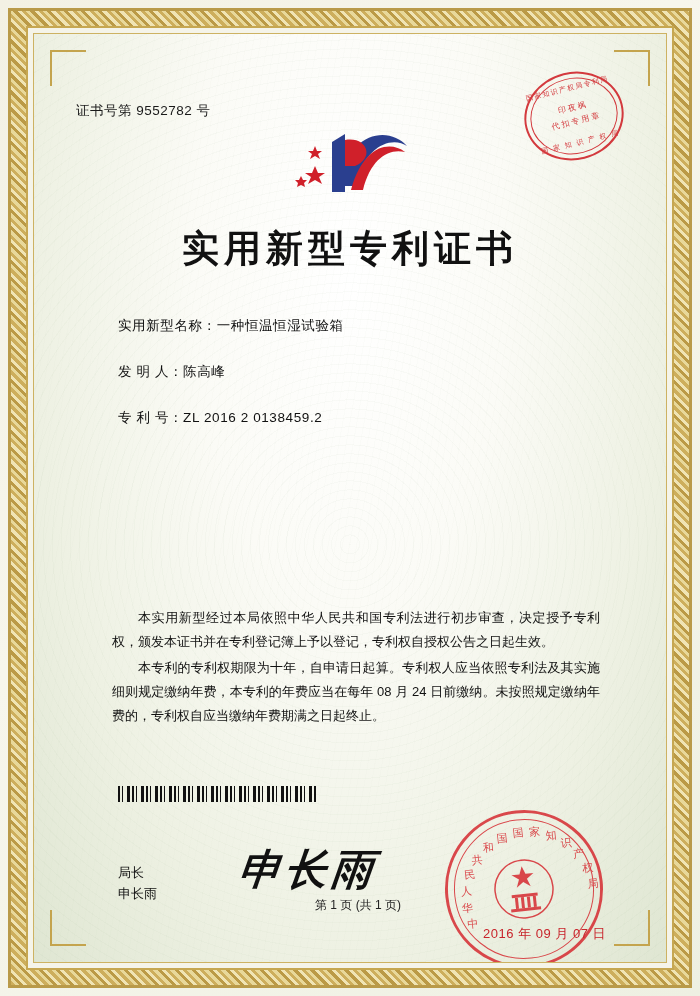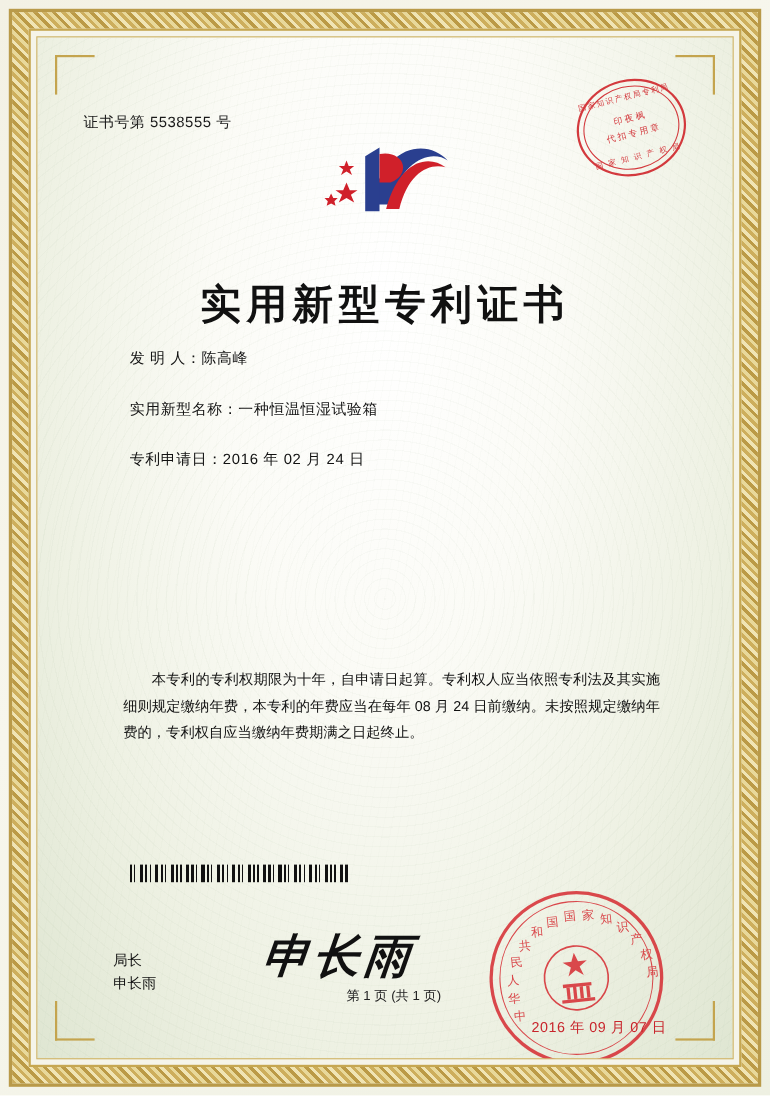--- a/index.html
+++ b/index.html
@@ -141,21 +141,20 @@
   .title {
     position: absolute;
     left: 0; right: 0;
     top: 190px;
     text-align: center;
     font-size: 37px;
     font-weight: bold;
     letter-spacing: 5px;
     color: #111;
     font-family: "DejaVu Sans", sans-serif;
-    margin-top: 28px;
   }
 
   .fields {
     position: absolute;
     left: 84px;
     right: 60px;
     top: 283px;
   }
   .field {
     font-size: 13.5px;
@@ -192,21 +191,21 @@
     height: 16px;
     background-image: repeating-linear-gradient(90deg,
       #111 0px, #111 2px, transparent 2px, transparent 4px,
       #111 4px, #111 5px, transparent 5px, transparent 9px,
       #111 9px, #111 12px, transparent 12px, transparent 14px);
   }
 
   
   .sign-block {
     position: absolute;
-    left: 69px;
+    left: 84px;
     top: 828px;
     font-size: 13px;
     line-height: 1.65;
     color: #111;
     font-family: "Liberation Sans", sans-serif;
   }
   .handwriting {
     position: absolute;
     left: 205px;
     top: 808px;
@@ -289,21 +288,21 @@
   <div class="border-mid"></div>
   <div class="border-inner">
     <div class="guilloche"></div>
     <div class="corner tl"></div>
     <div class="corner tr"></div>
     <div class="corner bl"></div>
     <div class="corner br"></div>
 
     <div class="content">
 
-      <div class="cert-number">证书号第 5538555 号</div>
+      <div class="cert-number">证书号第 9552782 号</div>
 
       <div class="oval-seal">
         <div class="ring"></div>
         <div class="arc-top">国家知识产权局专利局</div>
         <div class="mid1">印 夜 枫</div>
         <div class="mid2">代 扣 专 用 章</div>
         <div class="arc-bottom">国 家 知 识 产 权 局</div>
       </div>
 
       <div class="logo">
@@ -319,31 +318,32 @@
           <polygon fill="#d0202a" points="30,46 33,53 40,53 34,57 37,64 30,60 23,64 26,57 20,53 27,53"></polygon>
           <polygon fill="#d0202a" points="16,56 18,60 22,60 19,63 20,67 16,65 12,67 13,63 10,60 14,60"></polygon>
           <polygon fill="#d0202a" points="30,26 32,31 37,31 33,34 35,39 30,36 25,39 27,34 23,31 28,31"></polygon>
         </svg>
       </div>
 
       <div class="title">实用新型专利证书</div>
 
       <div class="fields">
         <div class="field">
+          <span class="lbl">实用新型名称：</span><span class="val">一种恒温恒湿试验箱</span>
+        </div>
+        <div class="field">
           <span class="lbl">发  明  人：</span><span class="val">陈高峰</span>
         </div>
         <div class="field">
-          <span class="lbl">实用新型名称：</span><span class="val">一种恒温恒湿试验箱</span>
-        </div>
-        <div class="field">
-          <span class="lbl">专利申请日：</span><span class="val">2016 年 02 月 24 日</span>
+          <span class="lbl">专  利  号：</span><span class="val">ZL 2016 2 0138459.2</span>
         </div>
       </div>
 
       <div class="paragraphs">
+        <p>本实用新型经过本局依照中华人民共和国专利法进行初步审查，决定授予专利权，颁发本证书并在专利登记簿上予以登记，专利权自授权公告之日起生效。</p>
         <p>本专利的专利权期限为十年，自申请日起算。专利权人应当依照专利法及其实施细则规定缴纳年费，本专利的年费应当在每年 08 月 24 日前缴纳。未按照规定缴纳年费的，专利权自应当缴纳年费期满之日起终止。</p>
       </div>
 
       <div class="barcode"></div>
 
       <div class="sign-block">
         <div>局长</div>
         <div>申长雨</div>
       </div>
       <div class="handwriting">申长雨</div>

